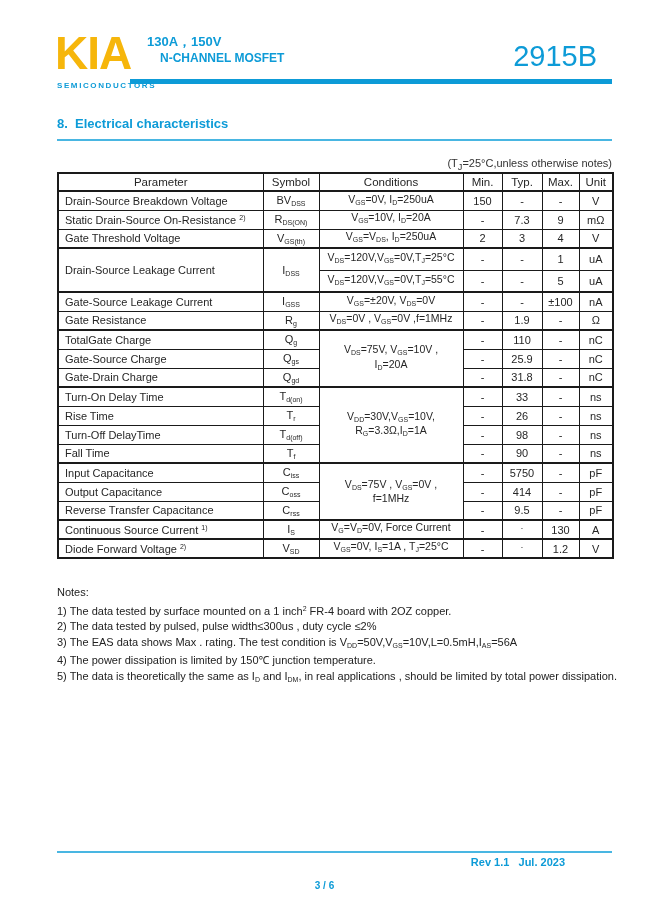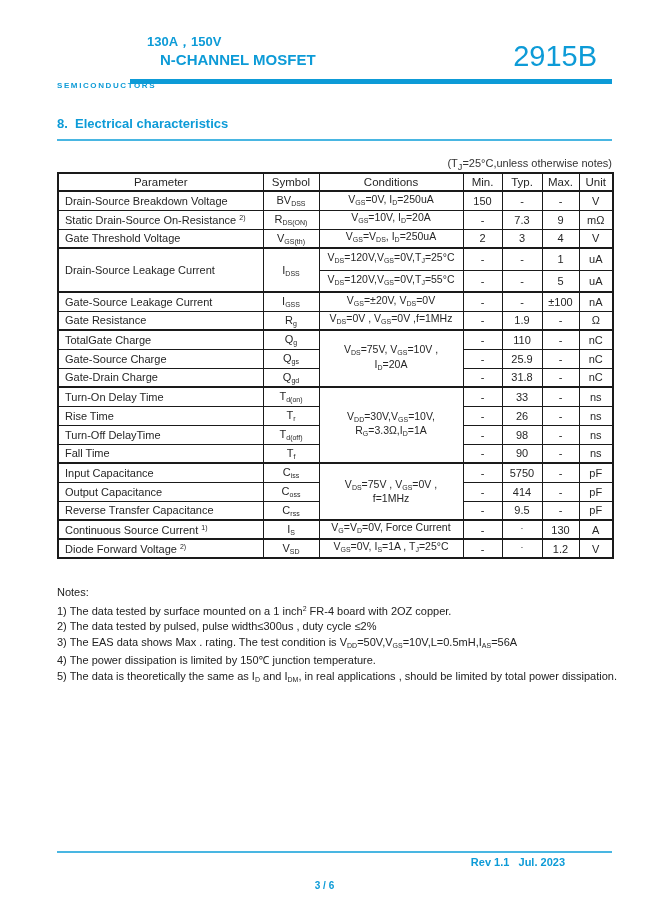--- a/index.html
+++ b/index.html
@@ -12,21 +12,21 @@
   *{box-sizing:border-box;margin:0;padding:0;}
   body{background:#ffffff;font-family:"Liberation Sans",sans-serif;}
   .page{position:relative;width:649px;height:917px;background:#fff;overflow:hidden;}
 
   
   .kia-logo{position:absolute;left:55px;top:30px;font-size:46px;font-weight:bold;
     color:var(--gold);line-height:1;letter-spacing:-1px;}
   .logo-sub{position:absolute;left:57px;top:81px;font-size:8px;font-weight:bold;
     color:var(--blue);letter-spacing:1.6px;}
   .rating{position:absolute;left:147px;top:33px;font-size:13px;font-weight:bold;color:var(--blue);}
-  .device-type{position:absolute;left:160px;top:51px;font-size:15px;font-weight:bold;color:var(--blue);}
+  .device-type{position:absolute;left:160px;top:51px;font-size:12px;font-weight:bold;color:var(--blue);}
   .part-number{position:absolute;top:40px;right:52px;font-size:29px;color:var(--blue);margin-left:8px;}
   .header-rule{position:absolute;left:130px;top:79px;width:482px;height:5px;background:var(--blue);}
 
   
   .section-title{position:absolute;left:57px;top:116px;font-size:13px;font-weight:bold;
     color:var(--blue);white-space:pre;}
   .section-rule{position:absolute;left:57px;top:139px;width:555px;height:2px;background:var(--blue-light);}
   .condition-note{position:absolute;right:37px;top:149px;font-size:11px;color:#333;margin-top:8px;}
 
   
@@ -53,20 +53,21 @@
   .page-number{position:absolute;left:0;top:880px;width:100%;text-align:center;
     font-size:10px;font-weight:bold;color:var(--blue);}
   .revision{position:absolute;right:84px;top:856px;font-size:11px;font-weight:bold;
     color:var(--blue);white-space:pre;}
 </style>
 </head>
 <body>
 
 <div class="page">
 
+  <div class="kia-logo">KIA</div>
   <div class="logo-sub">SEMICONDUCTORS</div>
   <div class="rating">130A，150V</div>
   <div class="device-type">N-CHANNEL MOSFET</div>
   <div class="part-number">2915B</div>
   <div class="header-rule"></div>
 
   <div class="section-title">8.  Electrical characteristics</div>
   <div class="section-rule"></div>
   <div class="condition-note">(T<sub>J</sub>=25°C,unless otherwise notes)</div>
 

